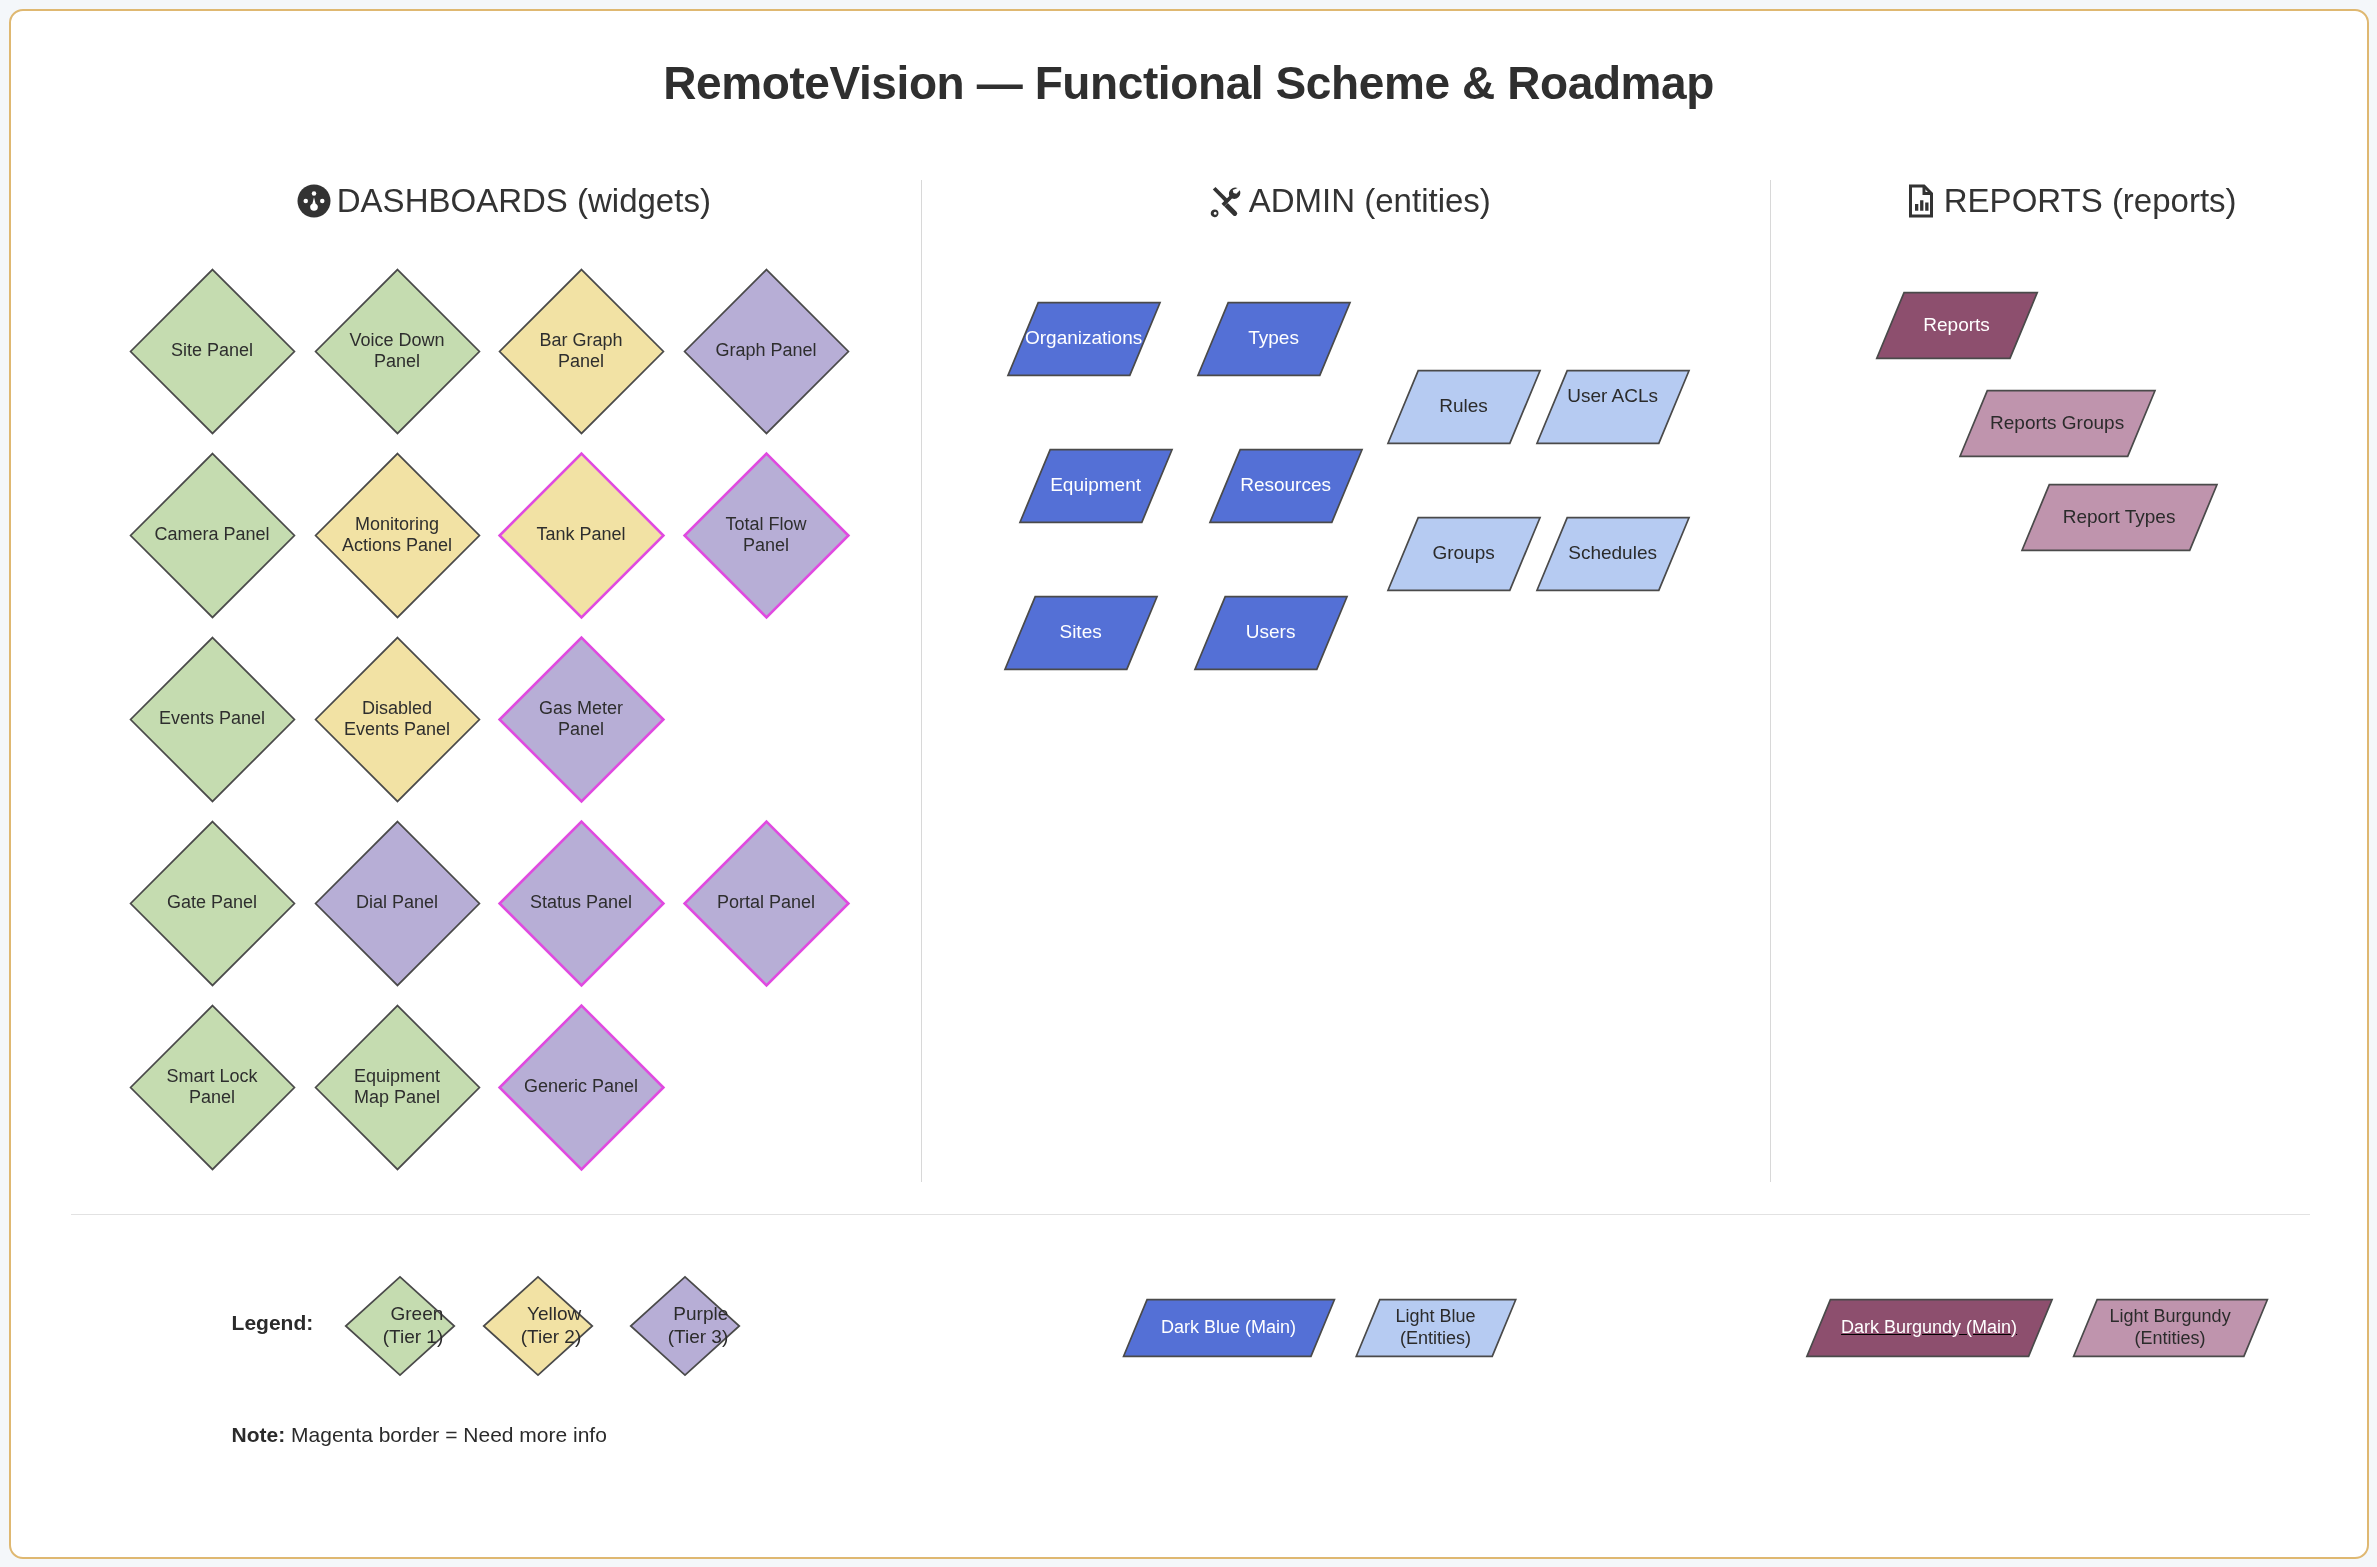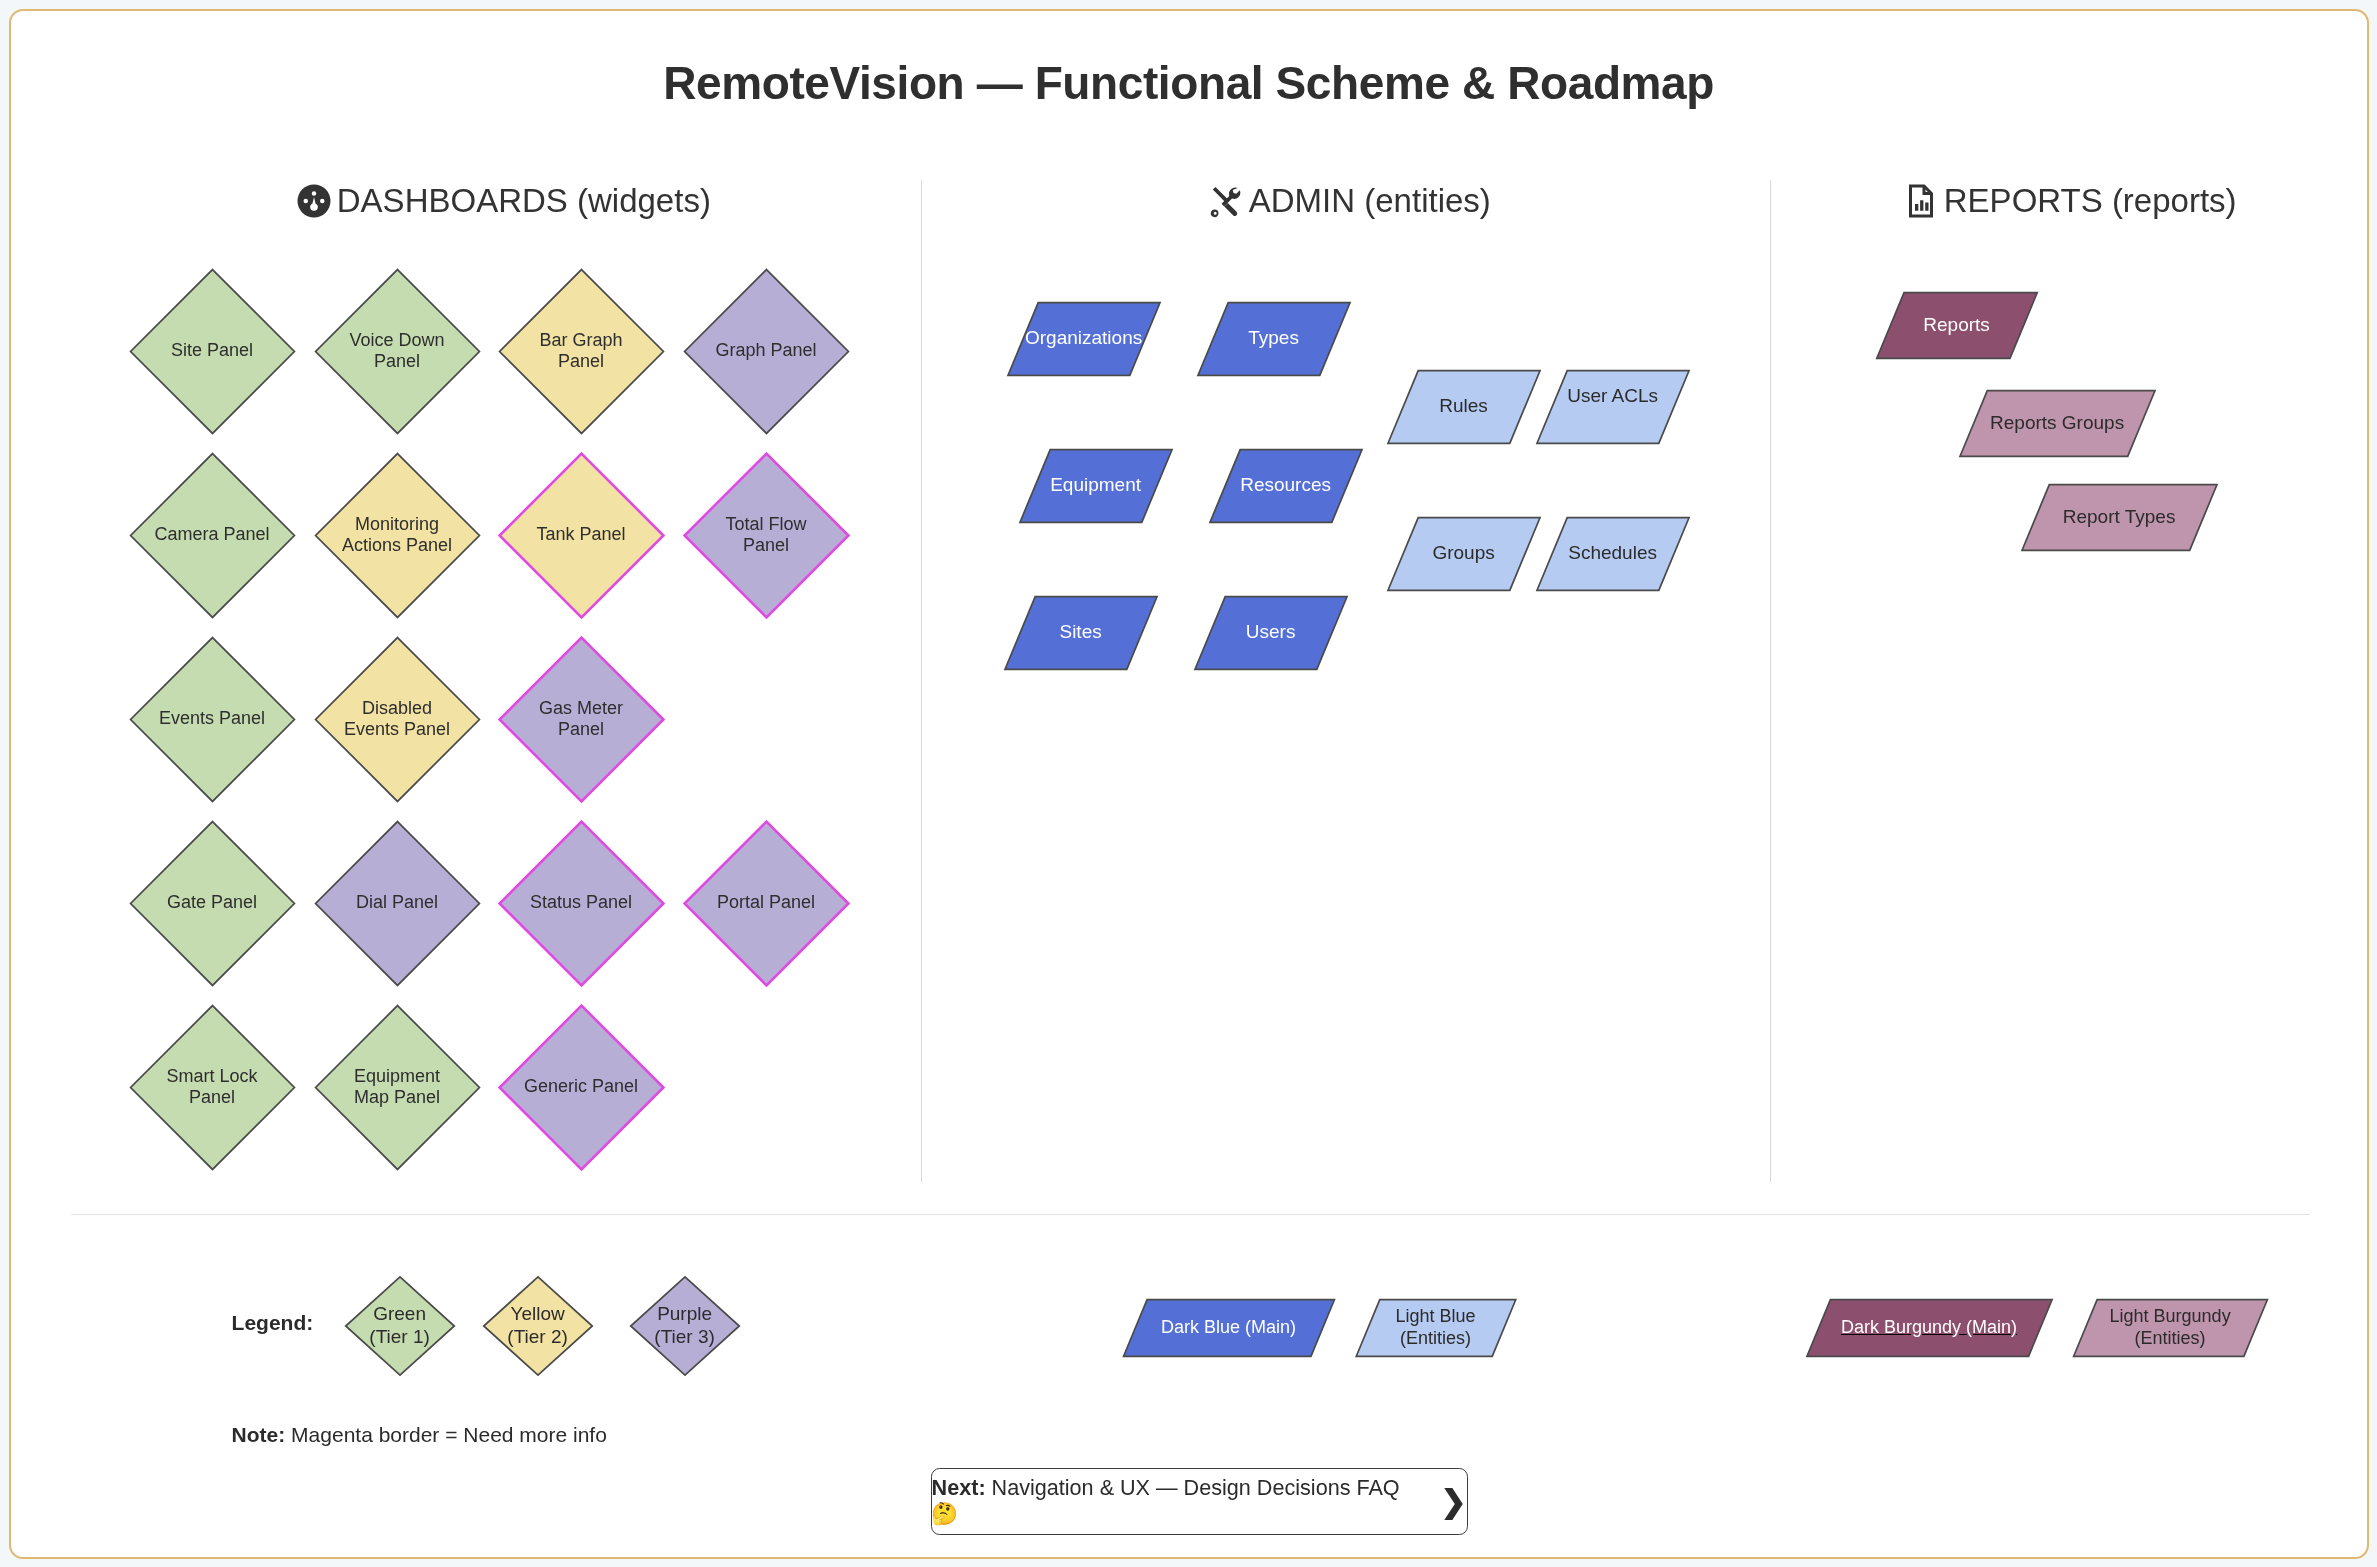--- a/index.html
+++ b/index.html
@@ -72,21 +72,21 @@
   }
 
   
   #legend-label {
     position: absolute; left: 221px; top: 1300px;
     font-size: 21px; font-weight: bold; color: #2b2b2b;
   }
   .leg-dia { position: absolute; display:flex; align-items:center; justify-content:center; }
   .leg-dia svg { position:absolute; left:0; top:0; }
   .leg-dia .lbl {
-    position: relative; z-index: 2; text-align: center;
+    position: relative; z-index: 2; text-align: right;
     font-size: 19px; color: #2c2c2c; line-height: 1.2; width: 78%;
   }
 
   
   #note {
     position: absolute; left: 221px; top: 1412px;
     font-size: 21px; color: #2b2b2b;
   }
   #note b { font-weight: bold; }
 
@@ -402,21 +402,15 @@
           <div>Light Burgundy</div>
           <div>(Entities)</div>
         </span>
       </div>
     </div>
 
   <div id="note">
     <b>Note:</b><span> Magenta border = Need more info</span>
   </div>
 
-  <div id="next-box">
-    <span>
-      <b>Next:</b><span> Navigation &amp; UX — Design Decisions FAQ 🤔</span>
-    </span>
-    <span class="chev">❯</span>
-  </div>
 
 </div>
 
 
 </body></html>

